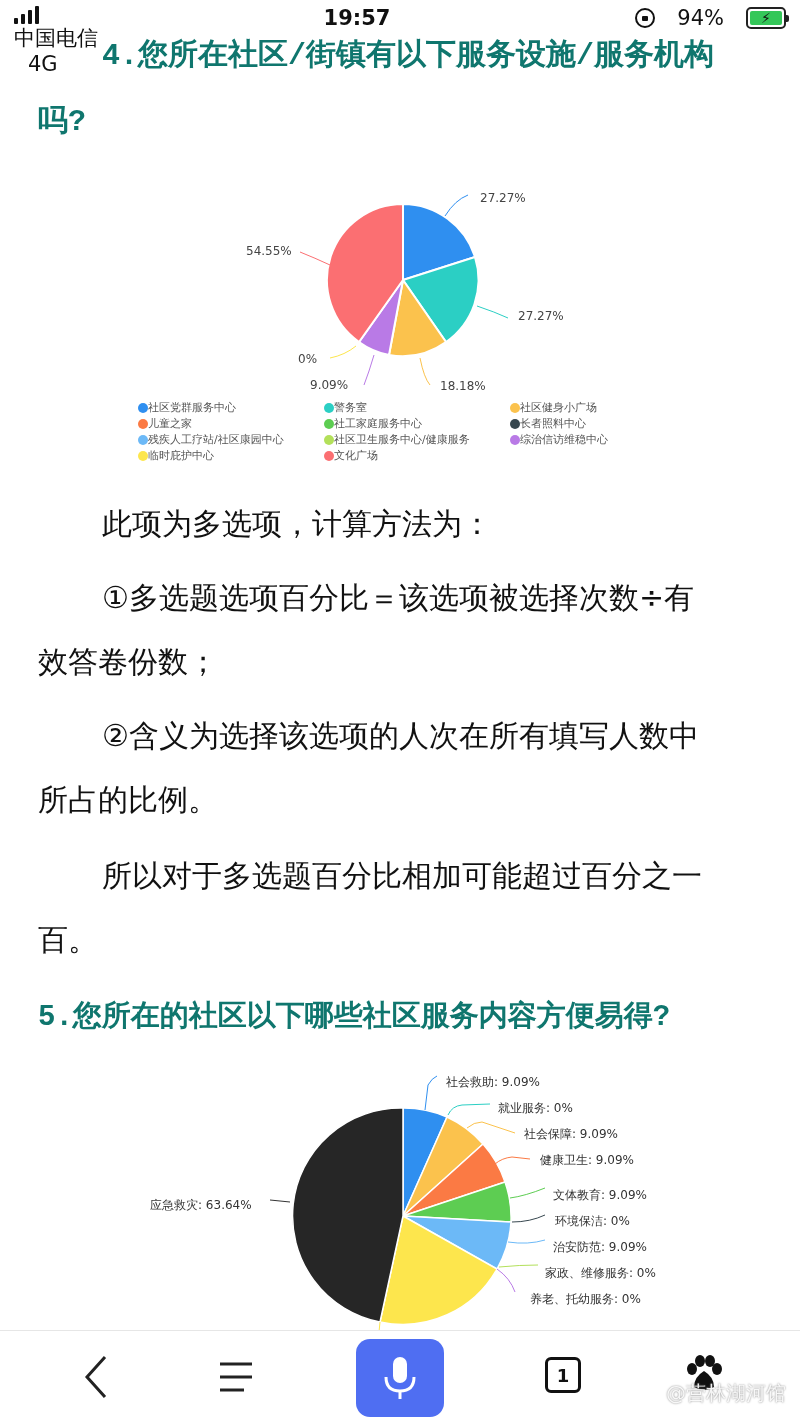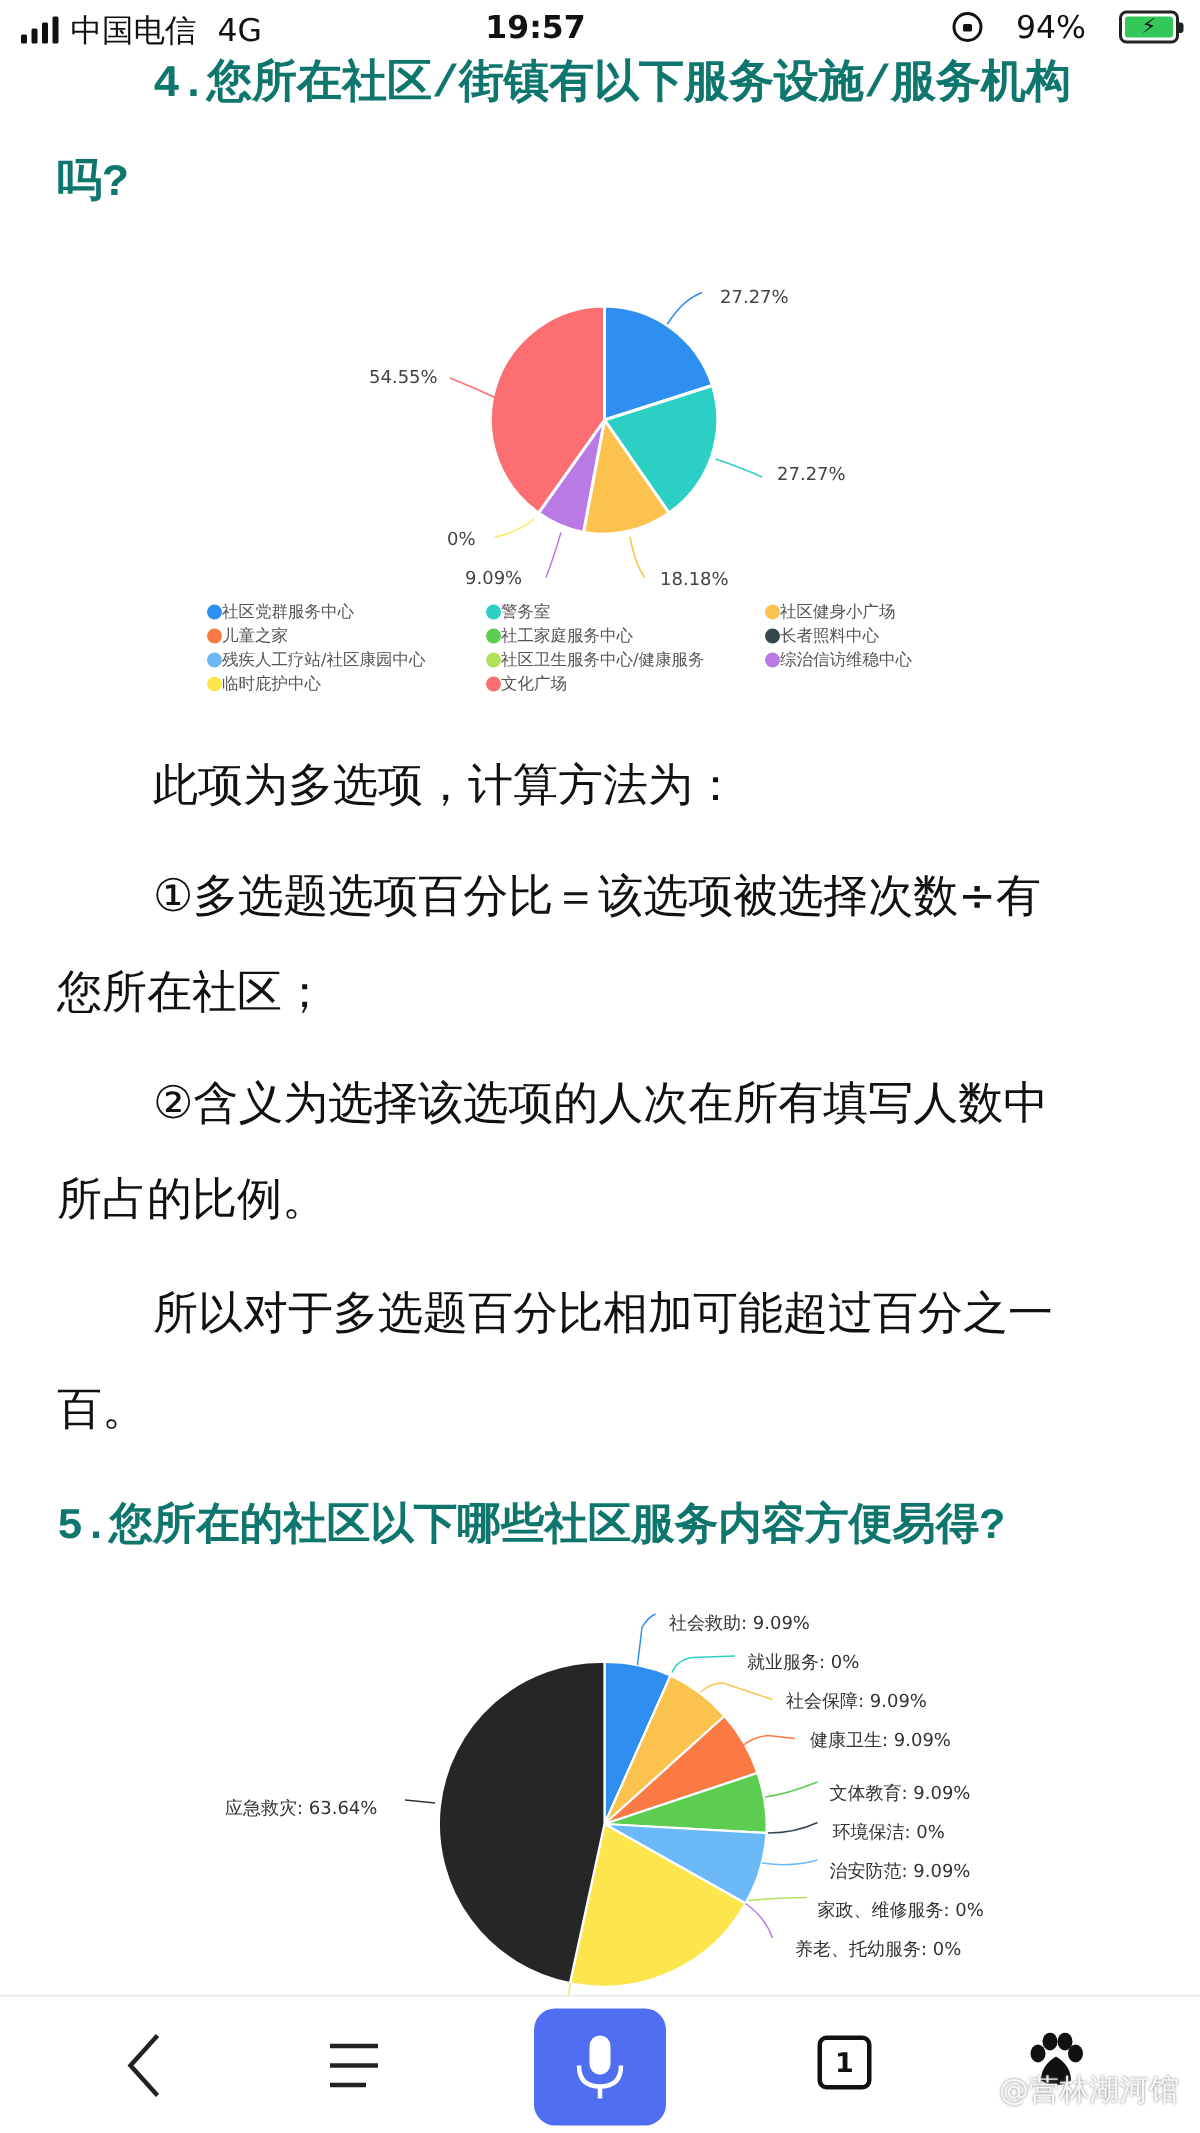--- a/index.html
+++ b/index.html
@@ -1,20 +1,20 @@
 <!DOCTYPE html>
 <html><head>
 <meta charset="utf-8">
 <style>
   * { box-sizing: border-box; margin: 0; padding: 0; }
   html, body { width: 800px; height: 1422px; background: #ffffff; overflow: hidden; }
   body { position: relative; font-family: "DejaVu Sans", sans-serif; color: #111; }
 
   .status-bar { position: absolute; left: 0; top: 0; width: 800px; height: 38px; }
-  .sb-left { position: absolute; left: 14px; top: 6px; display: flex; align-items: center; font-size: 21px; }
+  .sb-left { position: absolute; left: 14px; top: 6px; display: flex; font-size: 21px; flex-direction: column; }
   .signal { display: flex; align-items: flex-end; gap: 3px; margin-right: 8px; height: 18px; }
   .signal span { display: block; width: 4px; background: #111; border-radius: 1px; }
   .sb-time { position: absolute; left: 0; width: 714px; top: 6px; text-align: center; font-size: 21px; font-weight: bold; }
   .sb-right { position: absolute; right: 14px; top: 6px; display: flex; align-items: center; font-size: 21px; gap: 22px; }
   .lock-icon { width: 20px; height: 20px; border: 2px solid #111; border-radius: 50%; position: relative; }
   .lock-icon::after { content: ""; position: absolute; left: 5px; top: 6px; width: 6px; height: 5px; background: #111; border-radius: 1px; }
   .battery { width: 40px; height: 22px; border: 2px solid #222; border-radius: 5px; position: relative; padding: 2px; }
   .battery .fill { width: 100%; height: 100%; background: #34c759; border-radius: 2px; display: flex; align-items: center; justify-content: center; font-size: 14px; font-weight: bold; color: #111; }
   .battery::after { content: ""; position: absolute; right: -5px; top: 6px; width: 3px; height: 7px; background: #222; border-radius: 0 2px 2px 0; }
 
@@ -128,21 +128,21 @@
       <span>临时庇护中心</span>
     </div>
   <div class="legend-item">
       <span class="legend-dot" style="background:#fb6f72"></span>
       <span>文化广场</span>
     </div>
 </div>
 
 <div class="para" style="top:490px;">此项为多选项，计算方法为：</div>
 <div class="para" style="top:564px;">①多选题选项百分比＝该选项被选择次数÷有</div>
-<div class="para" style="top:628px; text-indent:0;">您所在社区；</div>
+<div class="para" style="top:628px; text-indent:0;">效答卷份数；</div>
 <div class="para" style="top:702px;">②含义为选择该选项的人次在所有填写人数中</div>
 <div class="para" style="top:766px; text-indent:0;">所占的比例。</div>
 <div class="para" style="top:842px;">所以对于多选题百分比相加可能超过百分之一</div>
 <div class="para" style="top:906px; text-indent:0;">百。</div>
 
 <div class="q-title" style="left:38px; top:996px; font-size:29px;">5.您所在的社区以下哪些社区服务内容方便易得?</div>
 
 <svg class="chart" style="left:0; top:1040px;" width="800" height="290">
 
   <g stroke="#fff" stroke-width="1.5">

